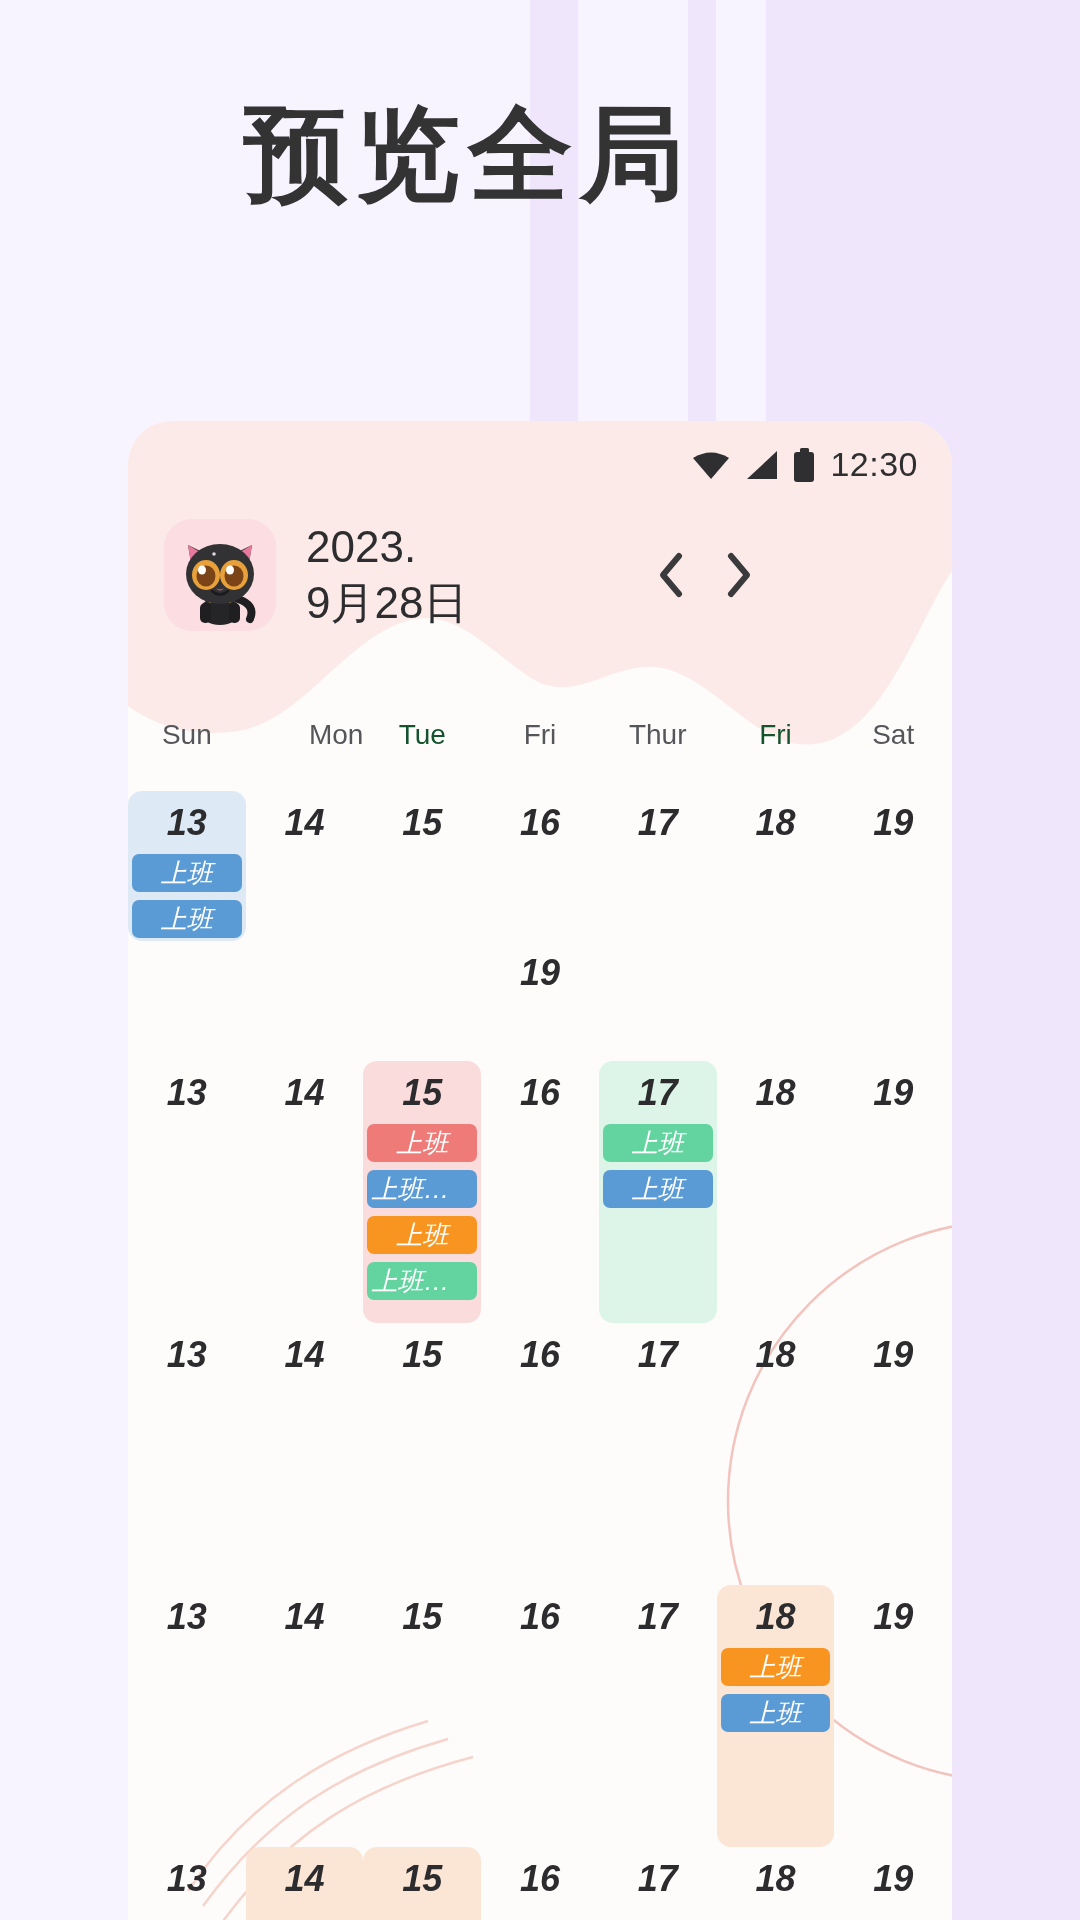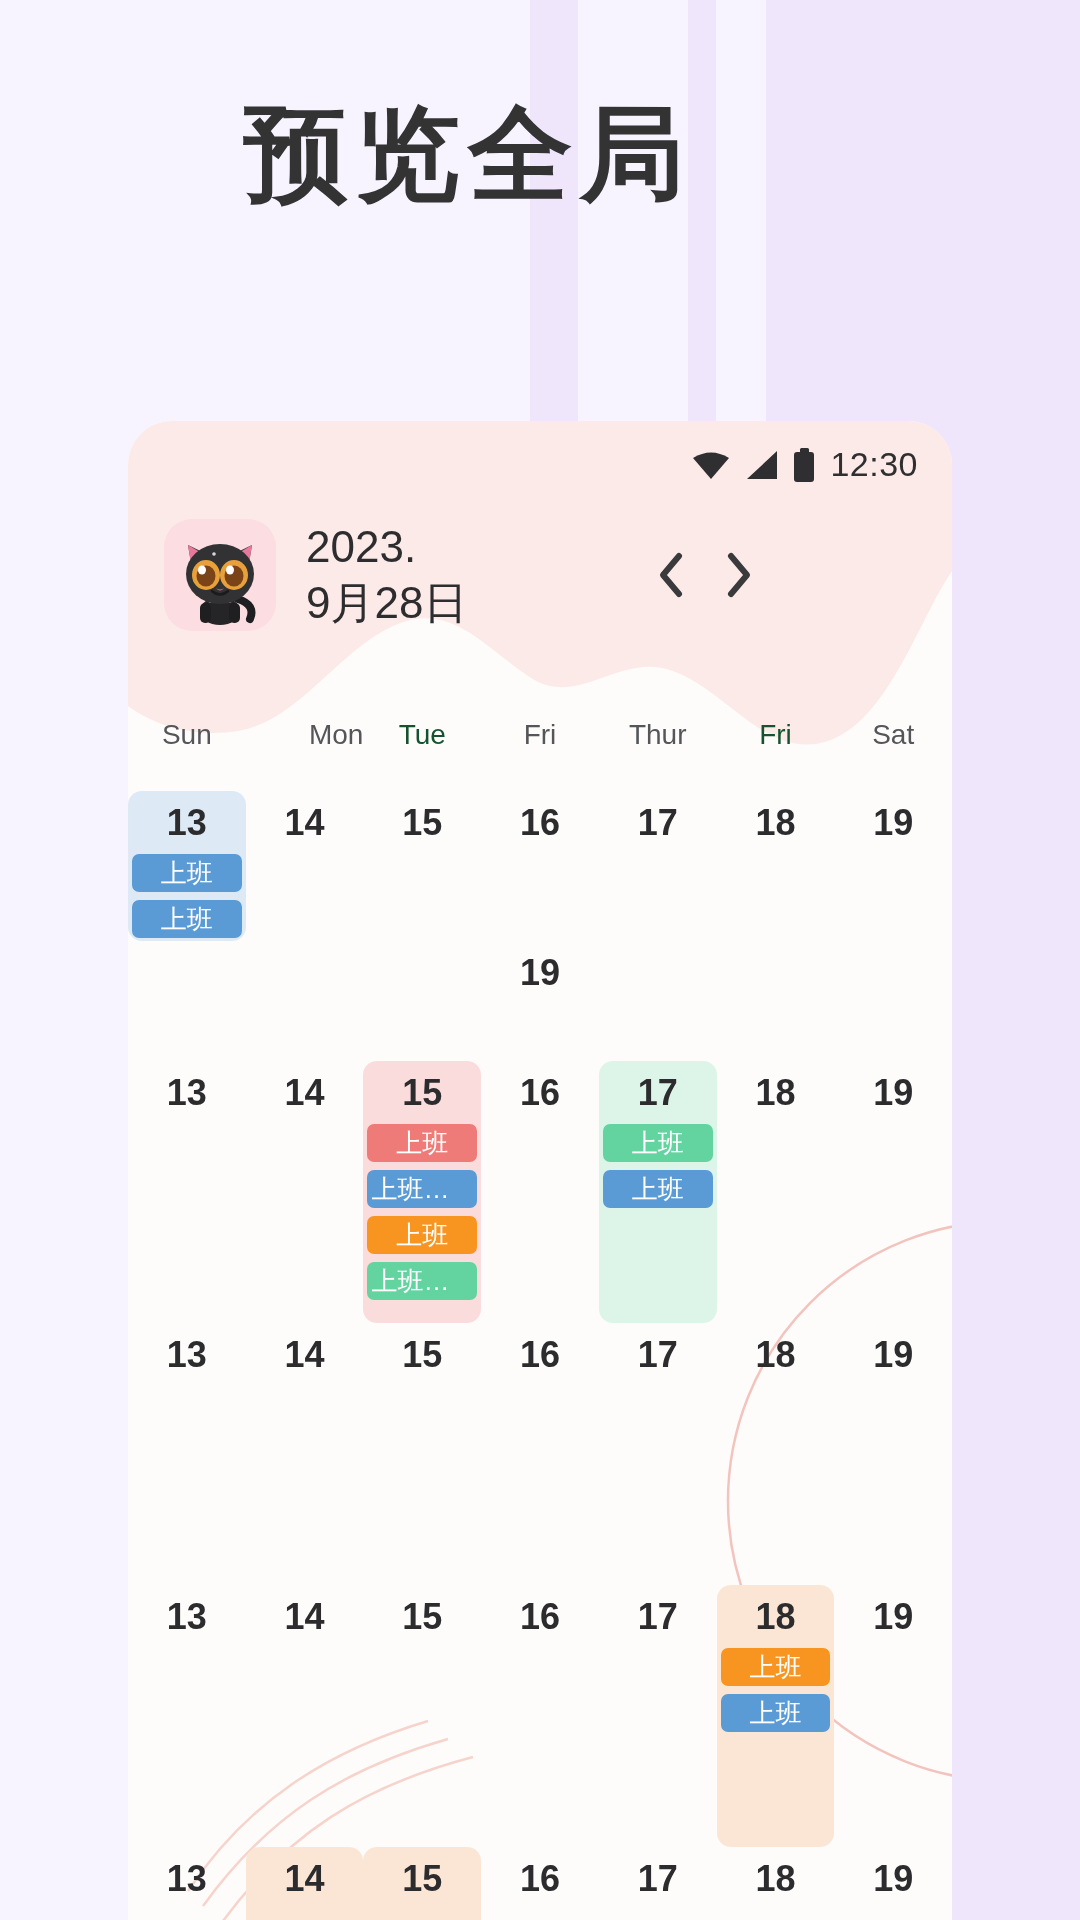--- a/index.html
+++ b/index.html
@@ -79,21 +79,21 @@
     position:absolute; top:298px; left:0; width:824px;
     display:flex; z-index:3;
   }
   .wd{ flex:1 1 0; text-align:center; font-size:28px; color:#55565a; }
 
   
   #grid{
     position:absolute; top:370px; left:0; width:824px; height:1150px;
     z-index:3;
   }
-  .week{ display:flex; width:824px; position:relative; }
+  .week{ display:flex; width:824px; position:relative;font-style:italic; }
   .cell{
     flex:1 1 0; min-width:0;
     padding:10px 4px 14px 4px;
     border-radius:14px;
     display:flex; flex-direction:column; align-items:stretch;
   }
   .daynum{ text-align:center; font-size:36px; font-weight:bold; color:#2c2c2e; line-height:1.2; }
   .events{ margin-top:10px; display:flex; flex-direction:column; gap:8px; }
   .ev{
     height:38px; line-height:38px;

